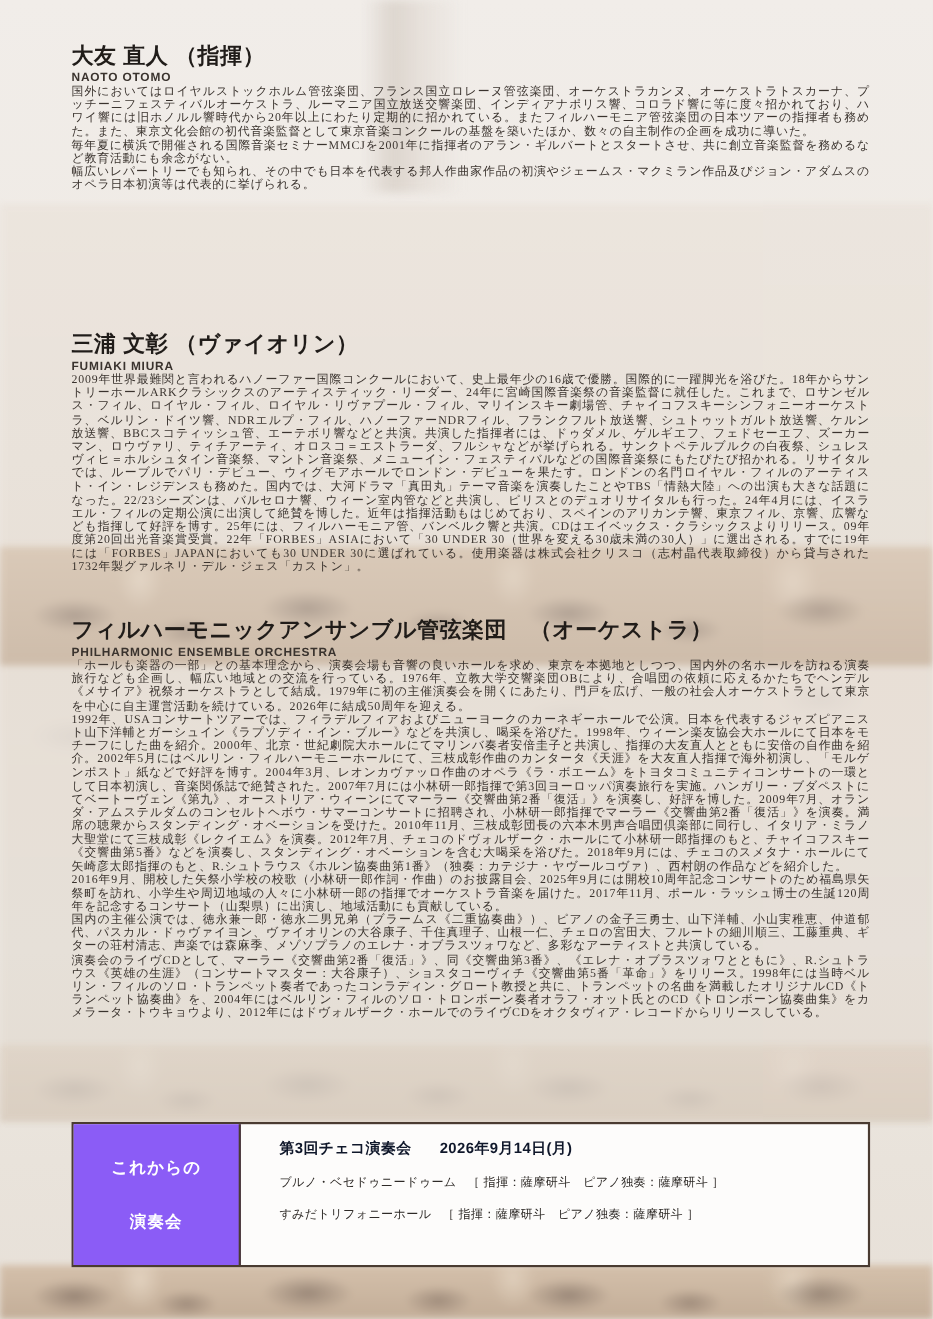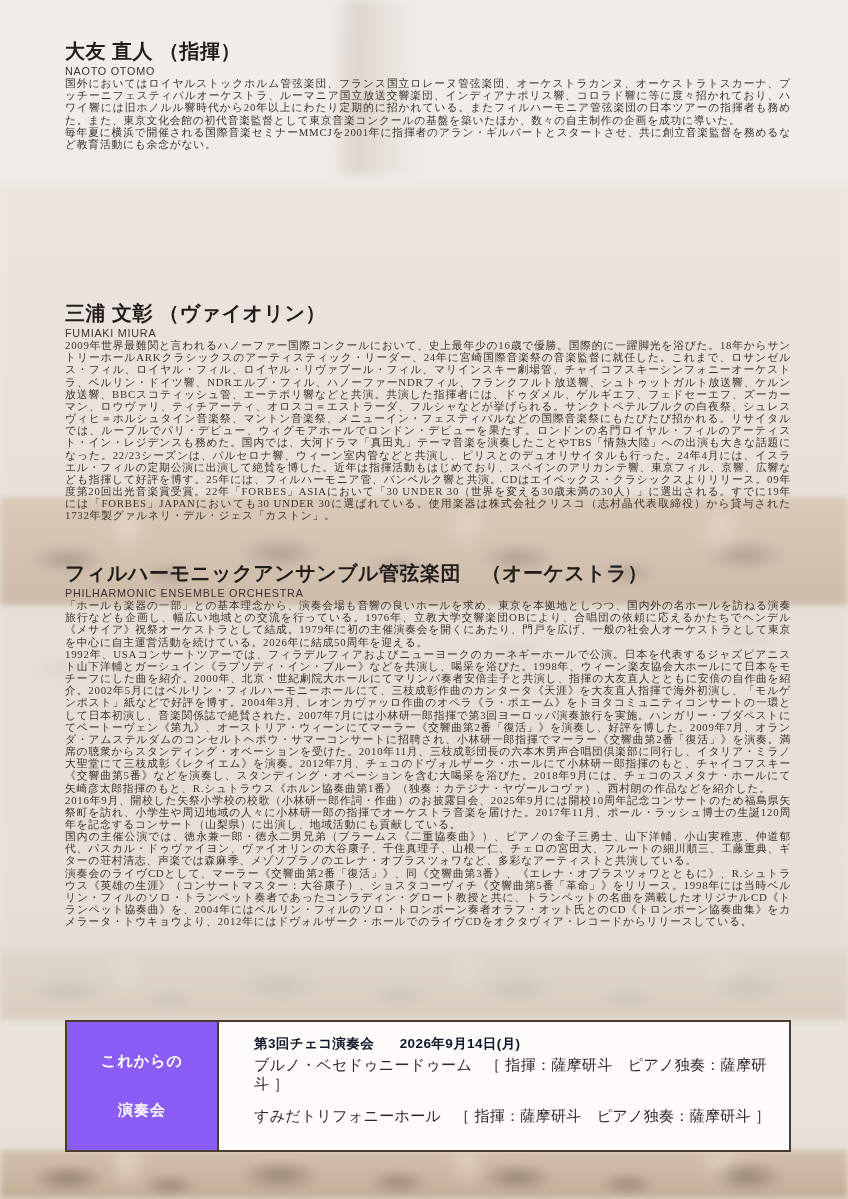--- a/index.html
+++ b/index.html
@@ -31,54 +31,55 @@
       linear-gradient(180deg,#cdb49a,#b69b80);}
   .band.mid{top:497px;height:108px;opacity:.50;}
   .band.faint{top:185px;height:835px;opacity:.10;}
   .band.low{top:950px;height:70px;opacity:.20;}
   .band.bottom{top:1150px;height:49px;opacity:.72;}
   
   .section{position:absolute;left:65px;width:726px;z-index:2;}
   .sec-title{margin:0 0 2px 0;font-family:"Liberation Sans","DejaVu Sans",sans-serif;
     font-weight:bold;font-size:20px;line-height:1.15;color:#201c19;letter-spacing:.5px;}
   .sec-sub{margin:0 0 14px 0;font-family:"Liberation Sans","DejaVu Sans",sans-serif;
-    font-weight:normal;font-size:10px;line-height:1.1;color:#2a2522;letter-spacing:.4px;}
+    font-weight:bold;font-size:10px;line-height:1.1;color:#2a2522;letter-spacing:.4px;}
   .bio p{margin:0;font-size:10.8px;line-height:12.15px;letter-spacing:.75px;
     text-align:justify;color:#3a332e;}
   
   .upcoming{position:absolute;left:65px;top:1020px;width:722px;height:128px;z-index:2;
     display:flex;border:2px solid #4a3b31;background:#fdfcfb;
     font-family:"Liberation Sans","DejaVu Sans",sans-serif;}
   .up-label{width:150px;flex:0 0 150px;background:#8b5cf6;border-right:2px solid #4a3b31;
     display:flex;flex-direction:column;align-items:center;justify-content:center;gap:30px;
     color:#ffffff;font-weight:bold;font-size:15px;letter-spacing:1px;}
   .up-list{flex:1;padding:13px 10px 0 35px;}
   .concert{margin-bottom:13px;}
   .c-title{font-weight:bold;font-size:13.5px;color:#0f172a;letter-spacing:.4px;}
   .c-title .date{margin-left:1.9em;}
-  .c-venue{margin-top:3px;font-size:15px;color:#2e2a27;letter-spacing:.3px;}
+  .c-venue{margin-top:14px;font-size:11px;color:#2e2a27;letter-spacing:.3px;}
   .c-venue .credits{margin-left:.9em;}
 </style>
 </head>
 <body>
 
 <div class="bg">
   <div class="wash"></div>
   <div class="pillar"></div>
   <div class="band faint"></div>
   <div class="band mid"></div>
   <div class="band low"></div>
   <div class="band bottom"></div>
 </div>
 
 <section class="section bio" style="top:40px">
   <h2 class="sec-title">大友 直人 （指揮）</h2>
   <p class="sec-sub">NAOTO OTOMO</p>
   <p>国外においてはロイヤルストックホルム管弦楽団、フランス国立ロレーヌ管弦楽団、オーケストラカンヌ、オーケストラトスカーナ、プッチーニフェスティバルオーケストラ、ルーマニア国立放送交響楽団、インディアナポリス響、コロラド響に等に度々招かれており、ハワイ響には旧ホノルル響時代から20年以上にわたり定期的に招かれている。またフィルハーモニア管弦楽団の日本ツアーの指揮者も務めた。また、東京文化会館の初代音楽監督として東京音楽コンクールの基盤を築いたほか、数々の自主制作の企画を成功に導いた。</p>
   <p>毎年夏に横浜で開催される国際音楽セミナーMMCJを2001年に指揮者のアラン・ギルバートとスタートさせ、共に創立音楽監督を務めるなど教育活動にも余念がない。</p>
+  <p>幅広いレパートリーでも知られ、その中でも日本を代表する邦人作曲家作品の初演やジェームス・マクミラン作品及びジョン・アダムスのオペラ日本初演等は代表的に挙げられる。</p>
 </section>
 
 <section class="section bio" style="top:302px">
   <h2 class="sec-title">三浦 文彰 （ヴァイオリン）</h2>
   <p class="sec-sub">FUMIAKI MIURA</p>
   <p>2009年世界最難関と言われるハノーファー国際コンクールにおいて、史上最年少の16歳で優勝。国際的に一躍脚光を浴びた。18年からサントリーホールARKクラシックスのアーティスティック・リーダー、24年に宮崎国際音楽祭の音楽監督に就任した。これまで、ロサンゼルス・フィル、ロイヤル・フィル、ロイヤル・リヴァプール・フィル、マリインスキー劇場管、チャイコフスキーシンフォニーオーケストラ、ベルリン・ドイツ響、NDRエルプ・フィル、ハノーファーNDRフィル、フランクフルト放送響、シュトゥットガルト放送響、ケルン放送響、BBCスコティッシュ管、エーテボリ響などと共演。共演した指揮者には、ドゥダメル、ゲルギエフ、フェドセーエフ、ズーカーマン、ロウヴァリ、ティチアーティ、オロスコ＝エストラーダ、フルシャなどが挙げられる。サンクトペテルブルクの白夜祭、シュレスヴィヒ＝ホルシュタイン音楽祭、マントン音楽祭、メニューイン・フェスティバルなどの国際音楽祭にもたびたび招かれる。リサイタルでは、ルーブルでパリ・デビュー、ウィグモアホールでロンドン・デビューを果たす。ロンドンの名門ロイヤル・フィルのアーティスト・イン・レジデンスも務めた。国内では、大河ドラマ「真田丸」テーマ音楽を演奏したことやTBS「情熱大陸」への出演も大きな話題になった。22/23シーズンは、バルセロナ響、ウィーン室内管などと共演し、ピリスとのデュオリサイタルも行った。24年4月には、イスラエル・フィルの定期公演に出演して絶賛を博した。近年は指揮活動もはじめており、スペインのアリカンテ響、東京フィル、京響、広響なども指揮して好評を博す。25年には、フィルハーモニア管、バンベルク響と共演。CDはエイベックス・クラシックスよりリリース。09年度第20回出光音楽賞受賞。22年「FORBES」ASIAにおいて「30 UNDER 30（世界を変える30歳未満の30人）」に選出される。すでに19年には「FORBES」JAPANにおいても30 UNDER 30に選ばれている。使用楽器は株式会社クリスコ（志村晶代表取締役）から貸与された1732年製グァルネリ・デル・ジェス「カストン」。</p>
 </section>
 
 <section class="section bio" style="top:562px">
   <h2 class="sec-title">フィルハーモニックアンサンブル管弦楽団　（オーケストラ）</h2>

